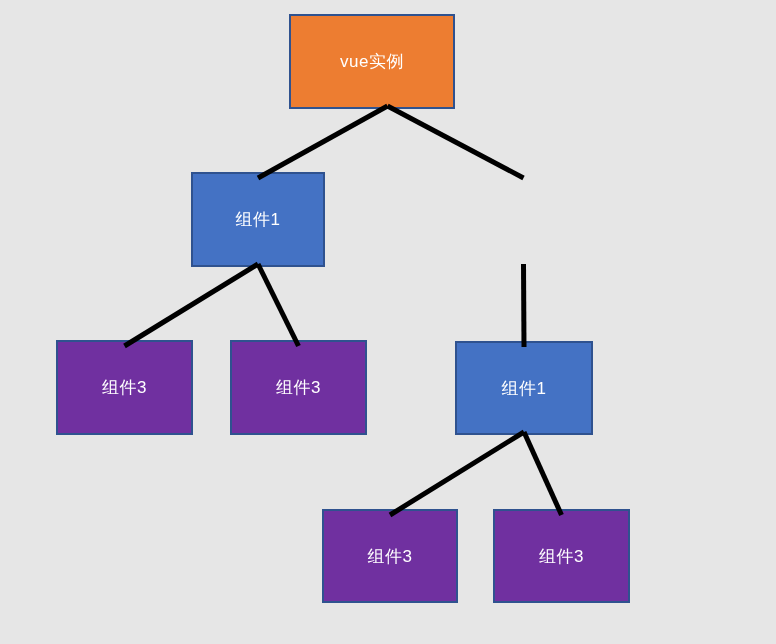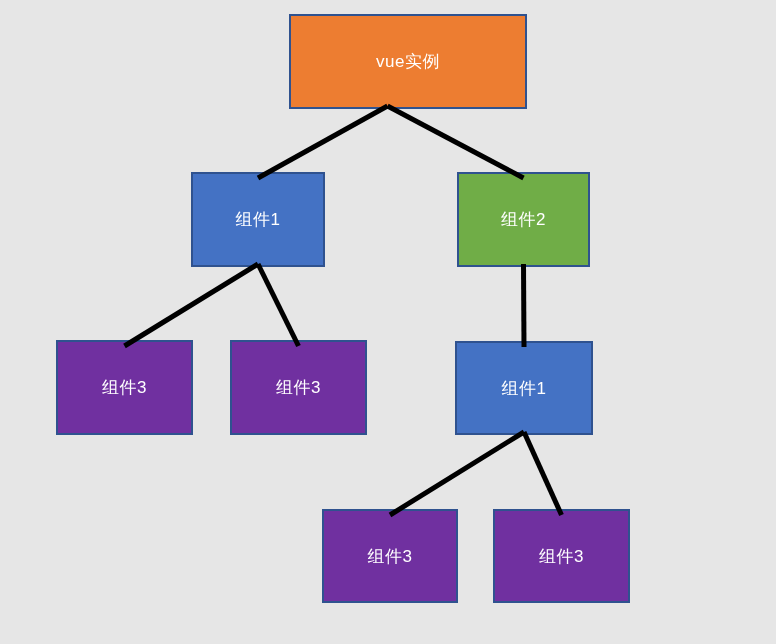--- a/index.html
+++ b/index.html
@@ -33,21 +33,21 @@
     justify-content: center;
     z-index: 1;
     color: #FFFFFF;
   }
   .node .label {
     font-size: 17px;
     letter-spacing: 0.5px;
     white-space: nowrap;
   }
   
-  .pos-root { left: 289px; top: 14px;  width: 238px; height: 95px; }
+  .pos-root { left: 289px; top: 14px;  width: 166px; height: 95px; }
   .pos-c1l  { left: 191px; top: 172px; width: 134px; height: 95px; }
   .pos-c2   { left: 457px; top: 172px; width: 133px; height: 95px; }
   .pos-c3a  { left: 56px;  top: 340px; width: 137px; height: 95px; }
   .pos-c3b  { left: 230px; top: 340px; width: 137px; height: 95px; }
   .pos-c1r  { left: 455px; top: 341px; width: 138px; height: 94px; }
   .pos-c3c  { left: 322px; top: 509px; width: 136px; height: 94px; }
   .pos-c3d  { left: 493px; top: 509px; width: 137px; height: 94px; }
 </style>
 </head>
 <body style="background: rgb(230, 230, 230);">
@@ -55,23 +55,20 @@
 <div class="canvas" style="background: rgb(230, 230, 230);">
 
   <div class="node pos-root" style="background: rgb(237, 125, 49); border-color: rgb(47, 82, 143); color: rgb(255, 255, 255);">
     <span class="label">vue实例</span>
   </div>
 
   <div class="node pos-c1l" style="background: rgb(68, 114, 196); border-color: rgb(47, 82, 143); color: rgb(255, 255, 255);">
     <span class="label">组件1</span>
   </div>
 
-  <div class="node pos-c2" style="background: rgb(112, 173, 71); border-color: rgb(47, 82, 143); color: rgb(255, 255, 255);">
-    <span class="label">组件2</span>
-  </div>
 
   <div class="node pos-c3a" style="background: rgb(112, 48, 160); border-color: rgb(47, 82, 143); color: rgb(255, 255, 255);">
     <span class="label">组件3</span>
   </div>
 
   <div class="node pos-c3b" style="background: rgb(112, 48, 160); border-color: rgb(47, 82, 143); color: rgb(255, 255, 255);">
     <span class="label">组件3</span>
   </div>
 
   <div class="node pos-c1r" style="background: rgb(68, 114, 196); border-color: rgb(47, 82, 143); color: rgb(255, 255, 255);">

